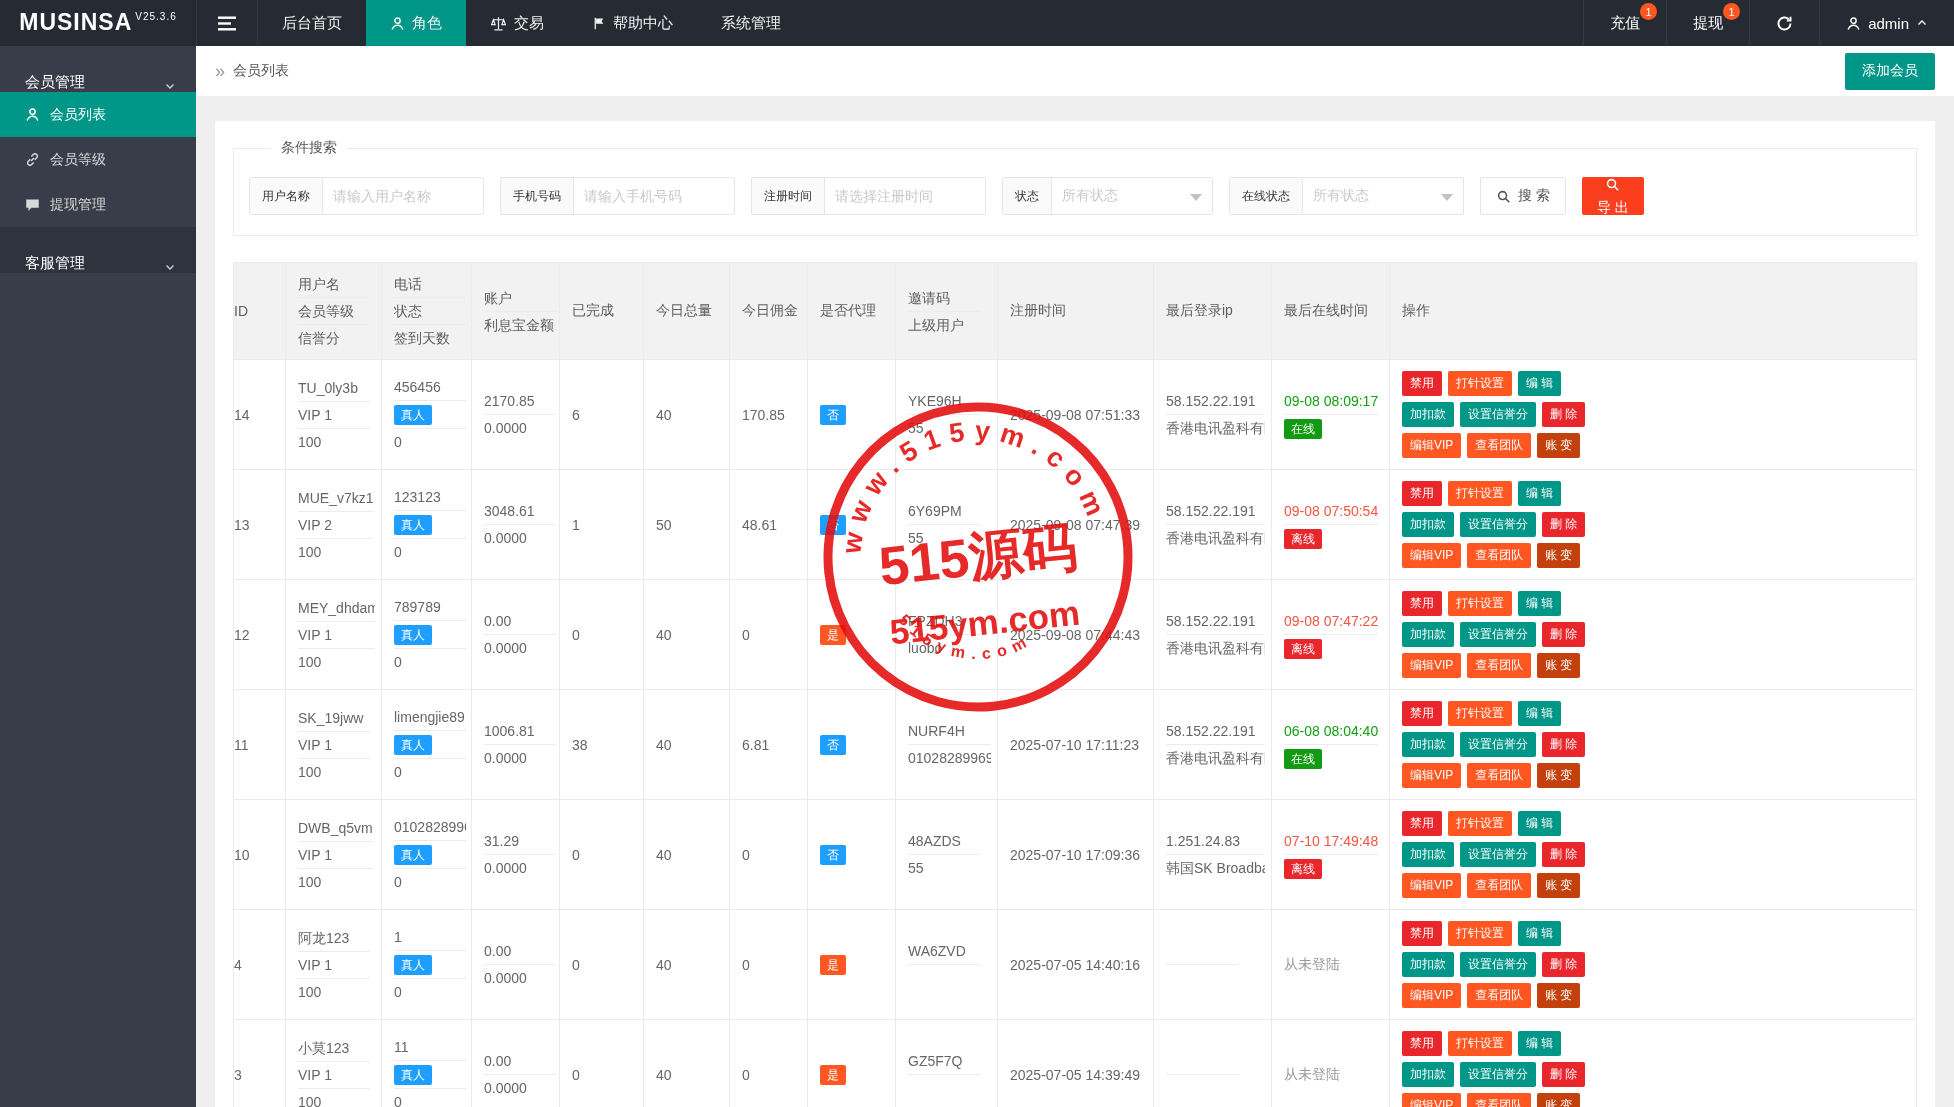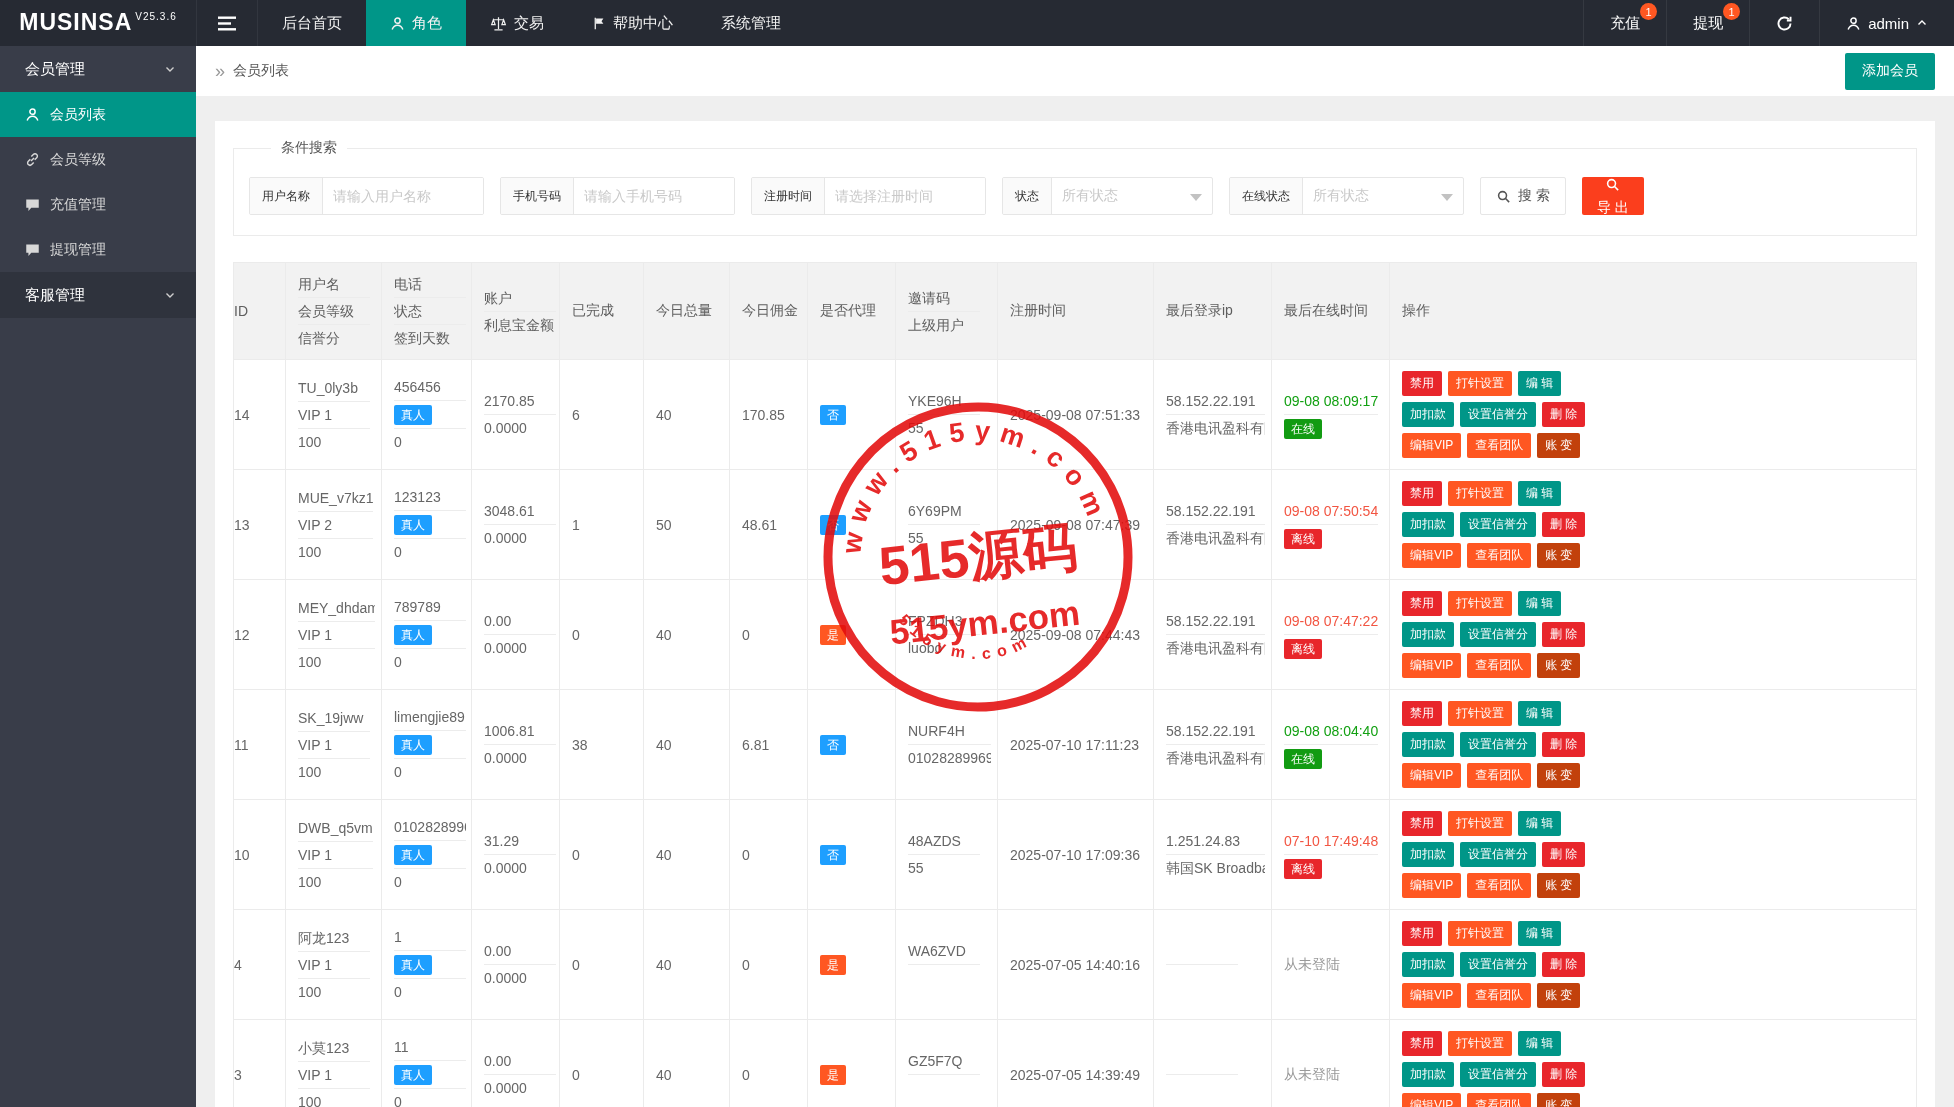--- a/index.html
+++ b/index.html
@@ -15,21 +15,21 @@
   .main-nav { display:flex; align-items:stretch; }
   .nav-item { display:flex; align-items:center; gap:7px; padding:0 24px; font-size:15px; color:#f2f2f2; cursor:pointer; text-decoration:none; }
   .nav-item.active { background:#009688; }
   .topbar-right { margin-left:auto; display:flex; align-items:stretch;justify-content:space-between; }
   .top-item { position:relative; display:flex; align-items:center; gap:7px; padding:0 26px; font-size:15px; border-left:1px solid rgba(255,255,255,.07); cursor:pointer; }
   .badge { position:absolute; top:3px; right:9px; min-width:17px; height:17px; background:#FF5722; border-radius:50%; color:#fff; font-size:11px; font-style:normal; display:flex; align-items:center; justify-content:center; }
   .ic { display:inline-flex; align-items:center; }
 
   
   .sidebar { position:absolute; left:0; top:46px; bottom:0; width:196px; background:#393D49; z-index:4; }
-  .side-group-header { height:46px; display:flex; align-items:center; padding:0 20px 0 25px; color:#fff; font-size:15px; cursor:pointer; }
+  .side-group-header { height:46px; display:flex; align-items:flex-end; padding:0 20px 0 25px; color:#fff; font-size:15px; cursor:pointer; }
   .side-group-header .chev { margin-left:auto; color:#cfcfcf; }
   .side-item { height:45px; display:flex; align-items:center; gap:10px; padding:0 25px; color:#d8d8d8; font-size:14px; cursor:pointer; }
   .side-item.active { background:#009688; color:#fff; }
   .side-group.dark { background:#2F333D; }
 
   
   .main { position:absolute; left:196px; top:46px; right:0; bottom:0; overflow:hidden; background:#EFEFEF; }
   .breadcrumb-bar { height:50px; background:#fff; display:flex; align-items:center; padding:0 19px; }
   .crumb-icon { color:#999; font-size:18px; margin-right:8px; }
   .crumb-text { font-size:14px; color:#555; }
@@ -188,28 +188,20 @@
         </div>
         <div class="side-item">
           <span class="ic">
             <svg width="15" height="15" viewBox="0 0 24 24" fill="none" stroke="currentColor" stroke-width="2.3">
               <path d="M9.5 14.5l5-5"></path>
               <path d="M8.5 11.5l-3.2 3.2a3.8 3.8 0 105.4 5.4l3.2-3.2"></path>
               <path d="M15.5 12.5l3.2-3.2a3.8 3.8 0 10-5.4-5.4l-3.2 3.2"></path>
             </svg>
           </span>
           <span>会员等级</span>
-        </div>
-        <div class="side-item">
-          <span class="ic">
-            <svg width="15" height="14" viewBox="0 0 24 22" fill="currentColor">
-              <path d="M2 2h20v13.5h-12l-4.5 5v-5H2z"></path>
-            </svg>
-          </span>
-          <span>充值管理</span>
         </div>
         <div class="side-item">
           <span class="ic">
             <svg width="15" height="14" viewBox="0 0 24 22" fill="currentColor">
               <path d="M2 2h20v13.5h-12l-4.5 5v-5H2z"></path>
             </svg>
           </span>
           <span>提现管理</span>
         </div>
       </div>
@@ -383,21 +375,21 @@
               <td><div class="stack"><div>SK_19jww</div><div>VIP 1</div><div>100</div></div></td>
               <td><div class="stack"><div>limengjie89</div><div><span class="tag tag-blue">真人</span></div><div>0</div></div></td>
               <td><div class="stack"><div>1006.81</div><div>0.0000</div></div></td>
               <td>38</td>
               <td>40</td>
               <td>6.81</td>
               <td><span class="tag tag-blue">否</span></td>
               <td><div class="stack"><div>NURF4H</div><div>01028289969</div></div></td>
               <td>2025-07-10 17:11:23</td>
               <td><div class="stack"><div>58.152.22.191</div><div>香港电讯盈科有限</div></div></td>
-              <td><div class="stack"><div><span class="t-green">09-08 08:04:40</span></div><div><span class="tag tag-green">在线</span></div></div></td>
+              <td><div class="stack"><div><span class="t-green">06-08 08:04:40</span></div><div><span class="tag tag-green">在线</span></div></div></td>
               <td>
                 <div class="aline"><button class="abtn b-red">禁用</button><button class="abtn b-orange">打针设置</button><button class="abtn b-teal">编 辑</button></div>
                 <div class="aline"><button class="abtn b-teal">加扣款</button><button class="abtn b-teal">设置信誉分</button><button class="abtn b-red">删 除</button></div>
                 <div class="aline"><button class="abtn b-orange">编辑VIP</button><button class="abtn b-orange">查看团队</button><button class="abtn b-blue">账 变</button></div>
               </td>
             </tr>
             <tr>
               <td class="c-center">10</td>
               <td><div class="stack"><div>DWB_q5vm</div><div>VIP 1</div><div>100</div></div></td>
               <td><div class="stack"><div>01028289969</div><div><span class="tag tag-blue">真人</span></div><div>0</div></div></td>

